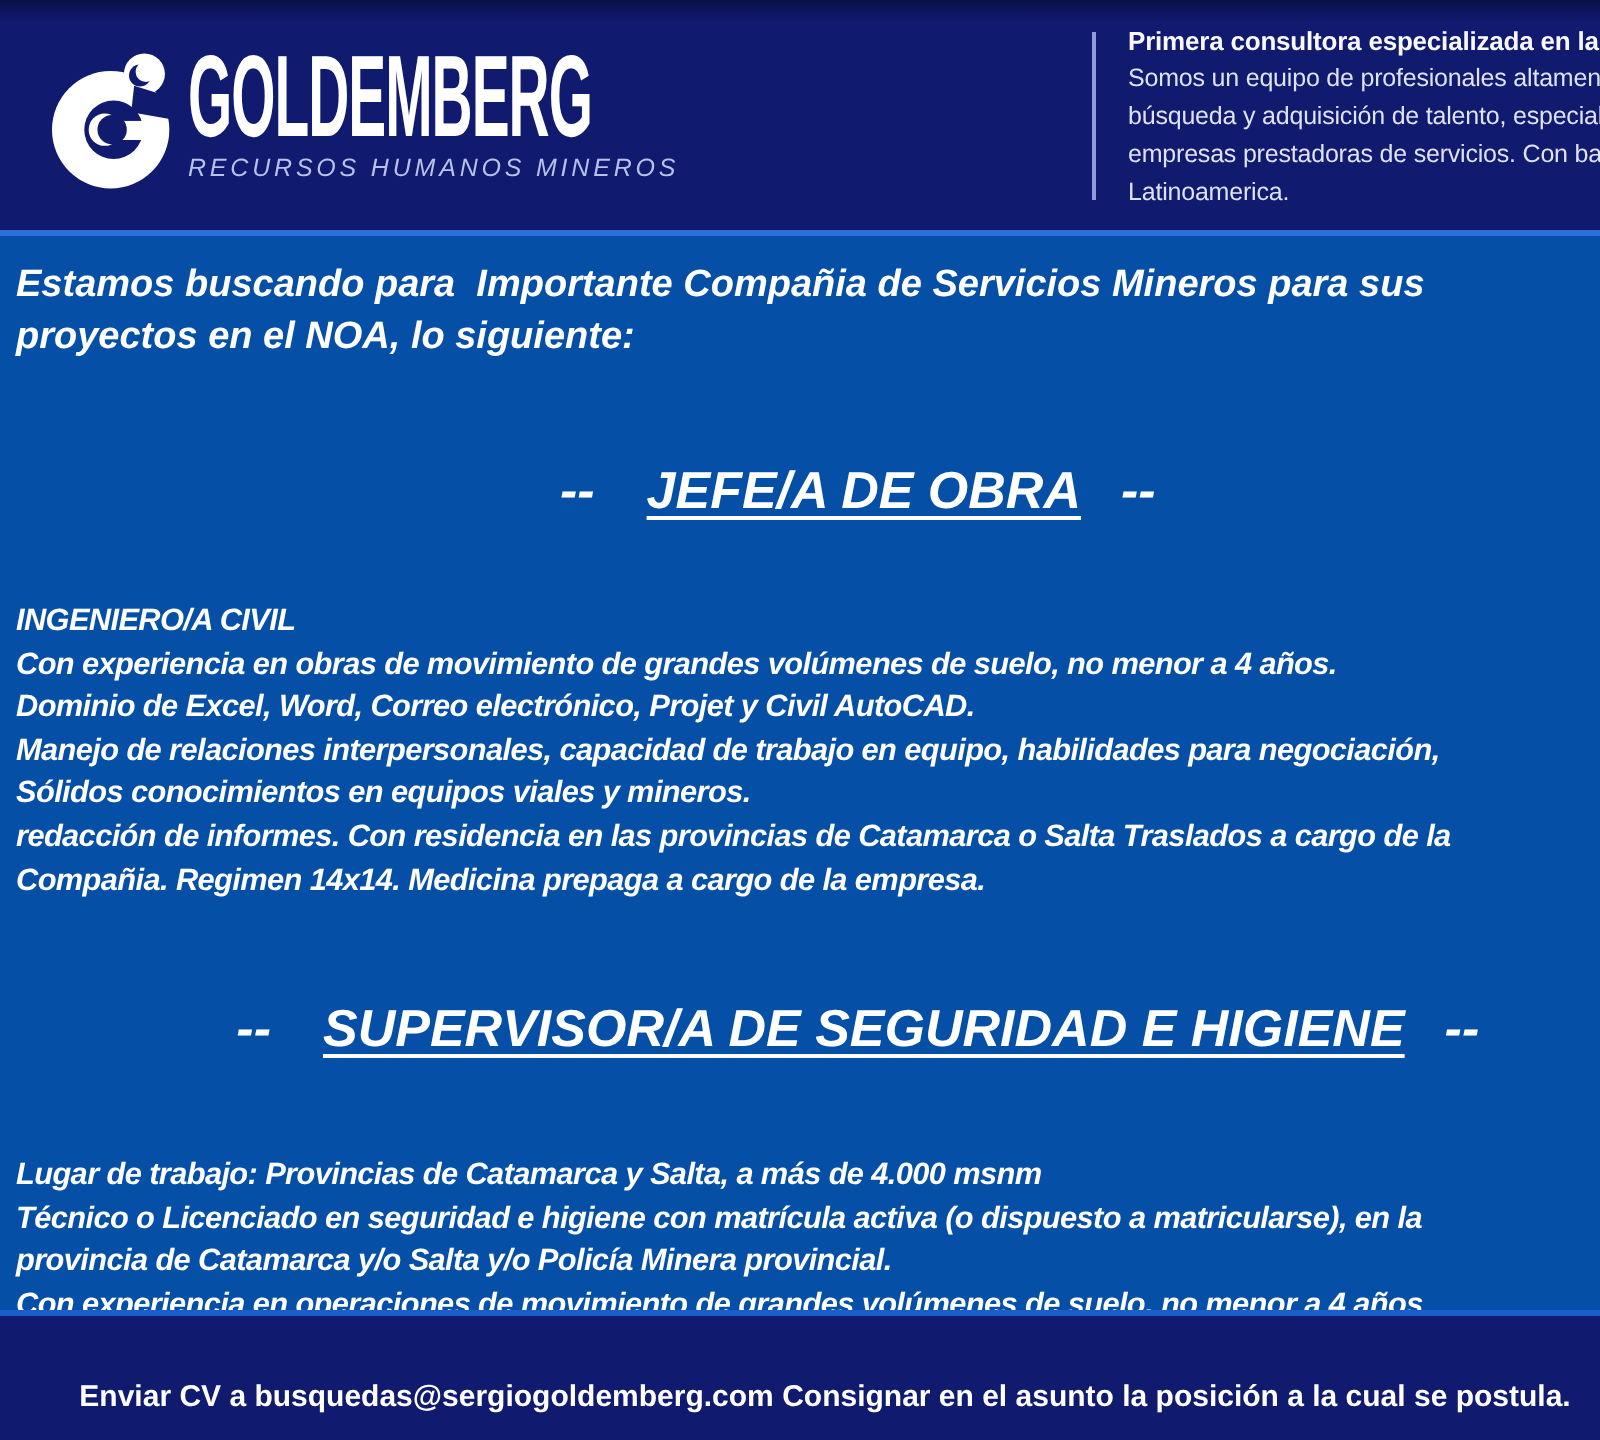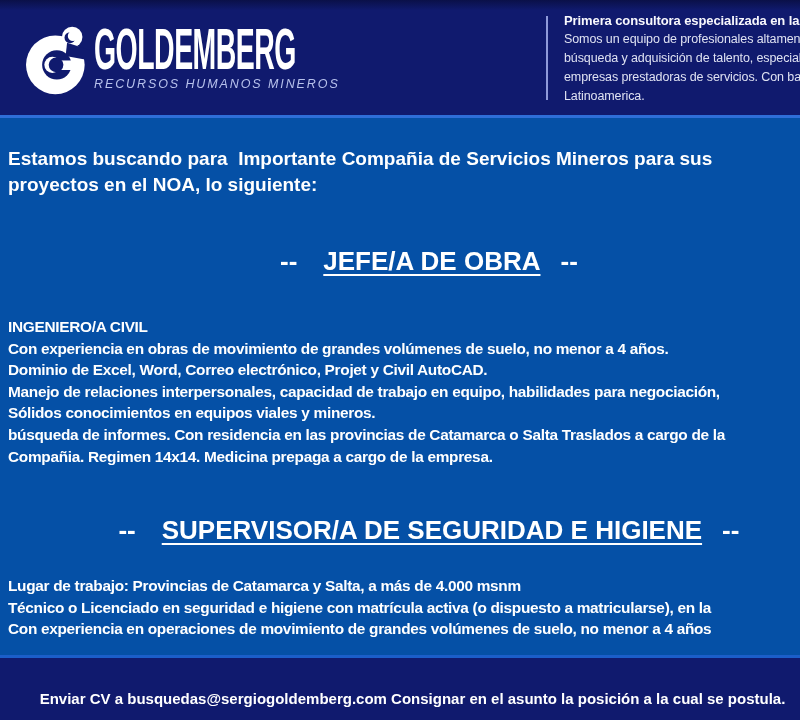--- a/index.html
+++ b/index.html
@@ -39,36 +39,36 @@
     background:var(--divider,#8f9ada);
     margin:0 16px 0 12px;align-self:center;
   }
   .about{padding-top:2px;}
   .about .line{
     font-size:12.5px;line-height:19px;letter-spacing:-0.1px;
     color:var(--muted-text,#dfe2f2);white-space:pre;
   }
   .about .about-lead{font-weight:700;font-size:13px;color:#f8f8fd;}
   
-  .body-main{flex:1 1 auto;padding:16px 8px;overflow:hidden;}
+  .body-main{flex:1 1 auto;padding:0 8px;overflow:hidden;font-style:italic;}
   .intro{margin-top:12px;}
   .intro .line{font-size:19px;font-weight:700;line-height:26px;white-space:pre;}
   .job-title-row{
     text-align:center;margin-top:18px;
     font-size:26px;font-weight:700;line-height:30px;white-space:pre;
   }
   .job-title-row .title-text{
     text-decoration:underline;
     text-decoration-thickness:2px;
     text-underline-offset:4px;
   }
   .job-title-row .dash-l{margin-right:26px;}
   .job-title-row .dash-r{margin-left:20px;}
   .job-lines{margin-top:10px;}
-  .job-lines.second{margin-top:0;}
+  .job-lines.second{margin-top:18px;}
   .job-lines .line{
     font-size:15.4px;font-weight:700;line-height:21.6px;
     letter-spacing:-0.3px;white-space:pre;
   }
   
   .footer{
     flex:0 0 51px;height:51px;
     background:var(--navy,#101a6e);
     border-top:3px solid var(--edge-line-bottom,#1b5ec9);
     text-align:center;padding-top:11px;box-sizing:content-box;
@@ -119,32 +119,33 @@
     <section>
       <div class="job-title-row">
         <span class="dash-l">--</span><span class="title-text">JEFE/A DE OBRA</span><span class="dash-r">--</span>
       </div>
       <div class="job-lines">
         <div class="line">INGENIERO/A CIVIL</div>
         <div class="line">Con experiencia en obras de movimiento de grandes volúmenes de suelo, no menor a 4 años.</div>
         <div class="line">Dominio de Excel, Word, Correo electrónico, Projet y Civil AutoCAD.</div>
         <div class="line">Manejo de relaciones interpersonales, capacidad de trabajo en equipo, habilidades para negociación,</div>
         <div class="line">Sólidos conocimientos en equipos viales y mineros.</div>
-        <div class="line">búsqueda de informes. Con residencia en las provincias de Catamarca o Salta Traslados a cargo de la</div>
+        <div class="line">redacción de informes. Con residencia en las provincias de Catamarca o Salta Traslados a cargo de la</div>
         <div class="line">Compañia. Regimen 14x14. Medicina prepaga a cargo de la empresa.</div>
       </div>
     </section>
 
     <section>
       <div class="job-title-row">
         <span class="dash-l">--</span><span class="title-text">SUPERVISOR/A DE SEGURIDAD E HIGIENE</span><span class="dash-r">--</span>
       </div>
       <div class="job-lines second">
         <div class="line">Lugar de trabajo: Provincias de Catamarca y Salta, a más de 4.000 msnm</div>
         <div class="line">Técnico o Licenciado en seguridad e higiene con matrícula activa (o dispuesto a matricularse), en la</div>
+        <div class="line">provincia de Catamarca y/o Salta y/o Policía Minera provincial.</div>
         <div class="line">Con experiencia en operaciones de movimiento de grandes volúmenes de suelo, no menor a 4 años</div>
 
       </div>
     </section>
 
   </main>
 
   <footer class="footer">
     <div class="f-line">
       <span>Enviar CV a </span><span class="email">busquedas@sergiogoldemberg.com</span><span> Consignar en el asunto la posición a la cual se postula.</span>

